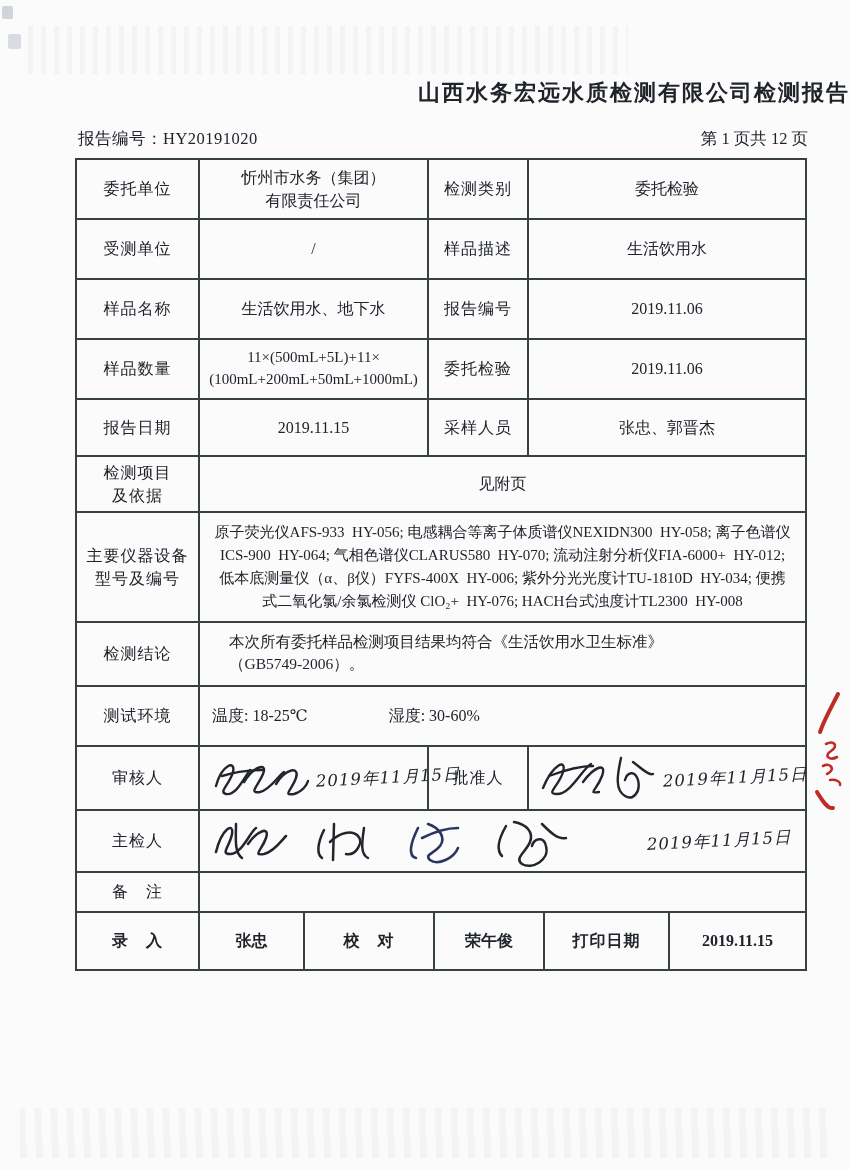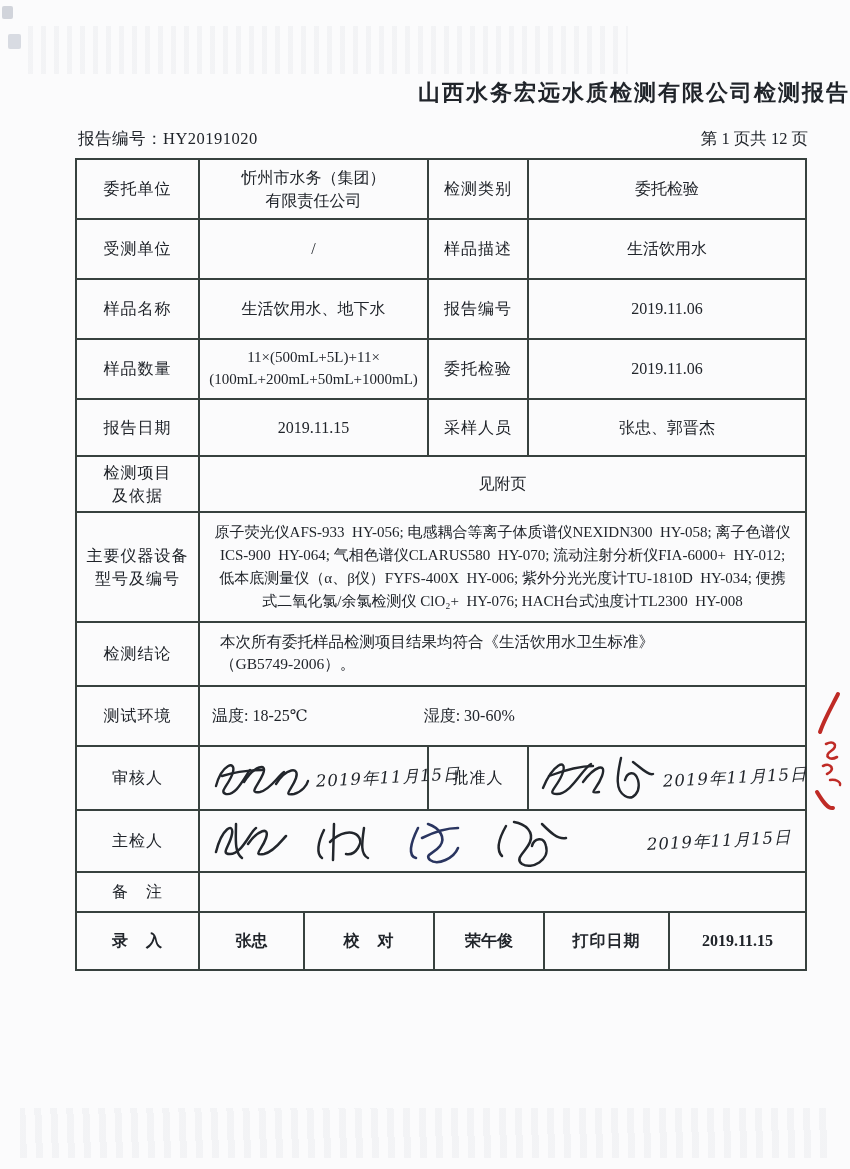--- a/index.html
+++ b/index.html
@@ -47,25 +47,25 @@
     border:2px solid var(--line);
     text-align:center;vertical-align:middle;
     font-size:16px;line-height:1.45;
     padding:2px 4px;
     color:var(--ink);
   }
   td.lbl{letter-spacing:1px;}
   .preline{white-space:pre-line;}
   .prewrap{white-space:pre-wrap;}
   td.long-left{text-align:center;padding:6px 12px;font-size:15px;line-height:1.52;}
-  td.top-left{text-align:left;padding:8px 20px;vertical-align:top;font-size:15.5px;}
+  td.top-left{text-align:left;padding:8px 29px;vertical-align:top;font-size:15.5px;}
   td.center-mid{font-size:15.5px;}
   #footer-table{margin-top:-2px;font-weight:bold;}
   .env-cell{text-align:left;padding-left:12px;}
-  .env-cell .env-inner{display:flex;gap:116px;font-size:16px;text-align:center;}
+  .env-cell .env-inner{display:flex;gap:81px;font-size:16px;text-align:center;}
   .sig-cell{padding:3px 6px;}
   .sig-flex{display:flex;align-items:center;gap:6px;height:100%;}
   .hand{
     font-family:"DejaVu Serif",serif;font-style:italic;
     font-size:16.5px;letter-spacing:1px;white-space:nowrap;
     transform:rotate(-3deg);
   }
   .sig-svg{flex:0 0 auto;}
   .inspector-date{margin-left:auto;padding-right:8px;}
   #red-annotation{position:absolute;left:810px;top:690px;}

